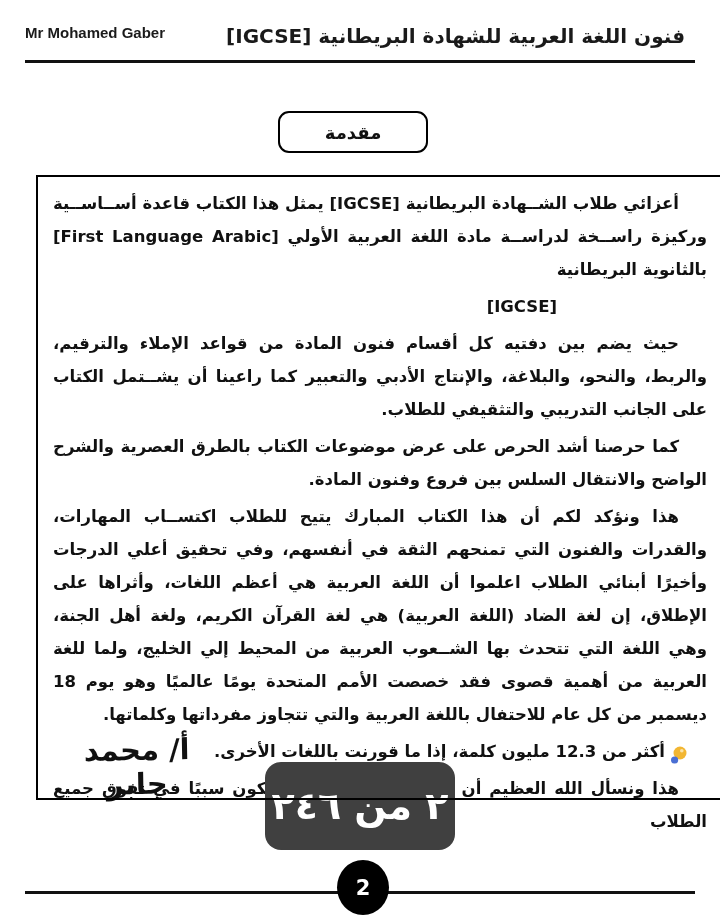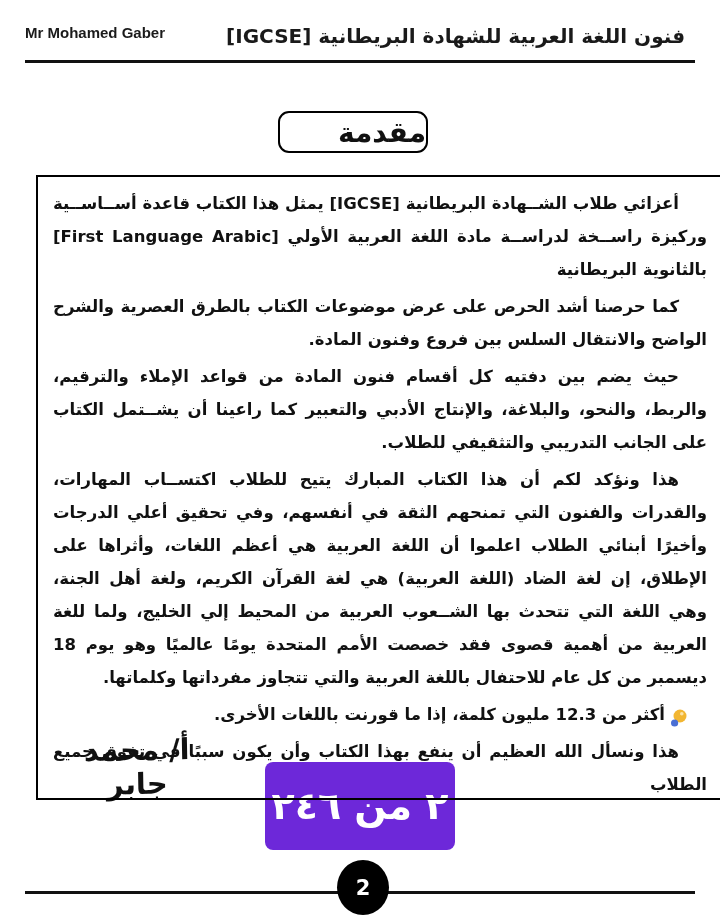--- a/index.html
+++ b/index.html
@@ -38,22 +38,22 @@
     background: #111;
   }
   
   .intro-box {
     position: absolute;
     top: 111px; left: 278px;
     width: 150px; height: 42px;
     border: 2.5px solid #000;
     border-radius: 11px;
     box-sizing: border-box;
-    display: flex; align-items: center; justify-content: flex-start;
-    font-size: 28px; font-weight: bold; color: #111;
+    display: flex; align-items: center; justify-content: center;
+    font-size: 18px; font-weight: bold; color: #111;
     direction: rtl;
   }
   
   .main-box {
     position: absolute;
     top: 175px; left: 36px;
     width: 694px; height: 625px;
     border: 2.2px solid #000;
     box-sizing: border-box;
     padding: 6px 21px 0 15px;
@@ -90,22 +90,22 @@
     direction: rtl;
     text-align: center;
     font-size: 29px; font-weight: bold; color: #111;
     transform: rotate(-1deg);
   }
   
   .page-badge {
     position: absolute;
     top: 762px; left: 265px;
     width: 190px; height: 88px;
-    background: #6d28d9;
-    border-radius: 8px;
+    background: #404040;
+    border-radius: 16px;
     display: flex; align-items: center; justify-content: center;
     direction: rtl;
     color: #fff; font-size: 38px; font-weight: bold;
   }
   .box-bottom-rule {
     position: absolute;
     top: 798px; left: 36px;
     width: 650px; height: 2.4px;
     background: #000;
   }
@@ -137,22 +137,23 @@
     <span class="header-right">فنون اللغة العربية للشهادة البريطانية [IGCSE]</span>
   </div>
   <div class="header-rule"></div>
 
   <div class="intro-box">
     <span>مقدمة</span>
   </div>
 
   <div class="main-box">
     <p class="indent">أعزائي طلاب الشــهادة البريطانية [IGCSE] يمثل هذا الكتاب قاعدة أســاســية وركيزة راســخة لدراســة مادة اللغة العربية الأولي [First Language Arabic] بالثانوية البريطانية</p>
+    <div class="p-tail">[IGCSE]</div>
+    <p class="indent">حيث يضم بين دفتيه كل أقسام فنون المادة من قواعد الإملاء والترقيم، والربط، والنحو، والبلاغة، والإنتاج الأدبي والتعبير كما راعينا أن يشــتمل الكتاب على الجانب التدريبي والتثقيفي للطلاب.</p>
     <p class="indent">كما حرصنا أشد الحرص على عرض موضوعات الكتاب بالطرق العصرية والشرح الواضح والانتقال السلس بين فروع وفنون المادة.</p>
-    <p class="indent">حيث يضم بين دفتيه كل أقسام فنون المادة من قواعد الإملاء والترقيم، والربط، والنحو، والبلاغة، والإنتاج الأدبي والتعبير كما راعينا أن يشــتمل الكتاب على الجانب التدريبي والتثقيفي للطلاب.</p>
     <p class="indent">هذا ونؤكد لكم أن هذا الكتاب المبارك يتيح للطلاب اكتســاب المهارات، والقدرات والفنون التي تمنحهم الثقة في أنفسهم، وفي تحقيق أعلي الدرجات وأخيرًا أبنائي الطلاب اعلموا أن اللغة العربية هي أعظم اللغات، وأثراها على الإطلاق، إن لغة الضاد (اللغة العربية) هي لغة القرآن الكريم، ولغة أهل الجنة، وهي اللغة التي تتحدث بها الشــعوب العربية من المحيط إلي الخليج، ولما للغة العربية من أهمية قصوى فقد خصصت الأمم المتحدة يومًا عالميًا وهو يوم 18 ديسمبر من كل عام للاحتفال باللغة العربية والتي تتجاوز مفرداتها وكلماتها.</p>
     <div class="fact-line">
       <span class="icon">
         <svg width="17" height="20" viewBox="0 0 17 20" xmlns="http://www.w3.org/2000/svg">
           <circle cx="10" cy="8" r="6.5" fill="#f2b632"></circle>
           <circle cx="11.8" cy="5.8" r="1.8" fill="#fbe3a8"></circle>
           <circle cx="4.6" cy="15" r="3.6" fill="#4a6fd4"></circle>
         </svg>
       </span><span>أكثر من 12.3 مليون كلمة، إذا ما قورنت باللغات الأخرى.</span>
     </div>

